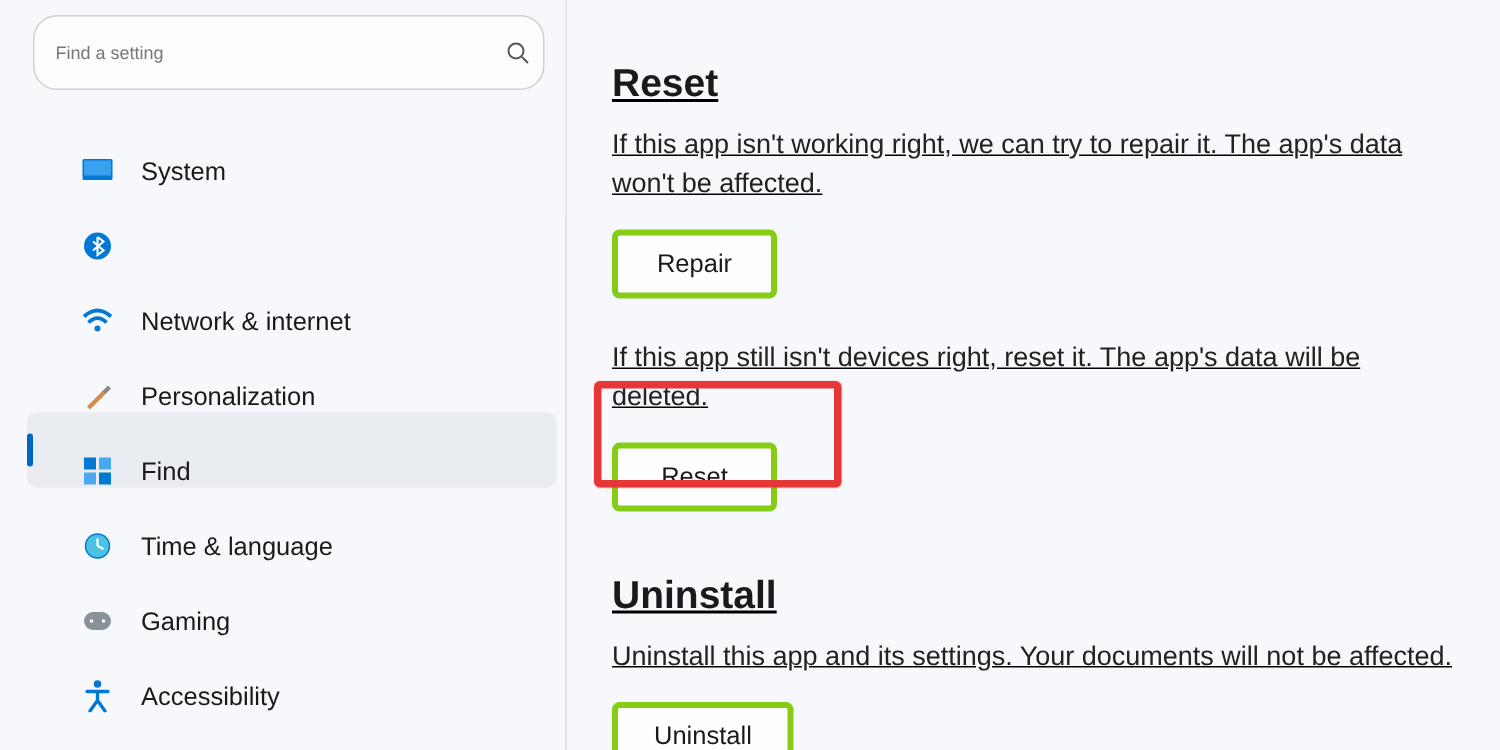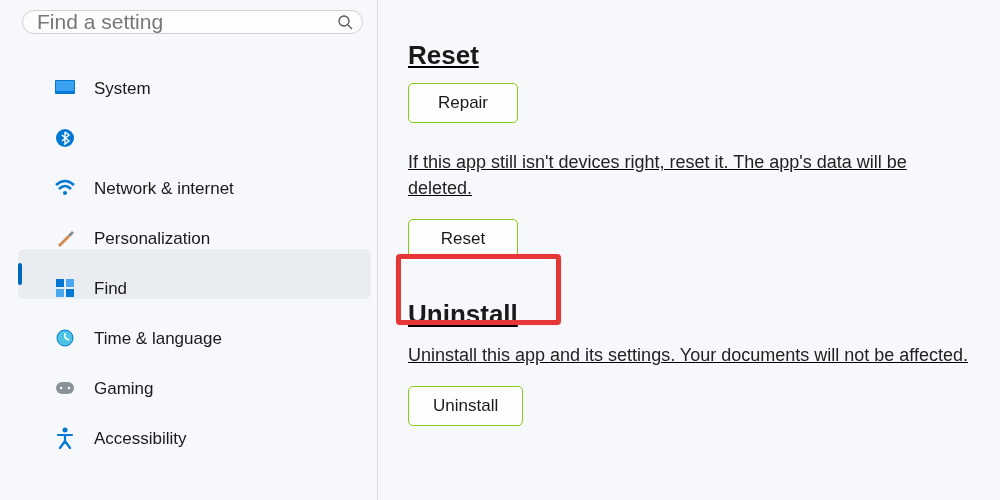--- a/index.html
+++ b/index.html
@@ -2,23 +2,23 @@
 <html><head>
   <meta charset="utf-8">
   <style>
     * { margin: 0; padding: 0; box-sizing: border-box; font-family: "Segoe UI", sans-serif; }
     body { background: #f6f8fc; width: 1000px; height: 500px; overflow: hidden; display: flex; }
     
     .sidebar { width: 378px; background: #f6f8fc; padding: 10px 0 0 0; position: relative; }
     
     .search-wrapper { margin: 0 15px 15px 22px; position: relative; }
     .search-input {
-      width: 100%; height: 24px; padding: 8px 40px 8px 14px;
+      width: 100%; height: 50px; padding: 8px 40px 8px 14px;
       border: 1px solid #d0d0d0; border-radius: 16px;
-      background: #fdfdfe; font-size: 21px; color: #333; outline: none;
+      background: #fdfdfe; font-size: 12px; color: #333; outline: none;
     }
     .search-input::placeholder { color: #777; }
     .search-icon-btn { position: absolute; right: 10px; top: 50%; transform: translateY(-50%); display: flex; align-items: center; }
     
     .nav-list { list-style: none; margin-top: 6px; }
     .nav-item {
       display: flex; align-items: flex-end; height: 50px;
       padding: 0 15px 0 36px; cursor: pointer; position: relative;
       border-radius: 6px; margin: 0 7px 0 18px;
     }
@@ -28,21 +28,21 @@
       width: 4px; background: #0067c0; border-radius: 2px;
     }
     .nav-icon { width: 22px; height: 22px; margin-right: 18px; display: flex; align-items: center; justify-content: center; }
     .nav-label { font-size: 17px; color: #1a1a1a; }
     
     .main { flex: 1; padding: 40px 30px 0 30px; position: relative; border-left: 1px solid #dcdfe6; margin-left: -1px; overflow:hidden;text-decoration:underline; }
     .section-title { font-size: 26px; font-weight: 700; color: #1a1a1a; margin-bottom: 12px; }
     .section-desc { font-size: 18px; color: #222; line-height: 1.45; margin-bottom: 18px; max-width: 560px; }
     .section-desc.wide { max-width: 600px; }
     .action-btn {
-      background: #fefefe; border: 1px solid #84cc16; border-radius: 5px;
+      background: #fefefe; border: 4px solid #84cc16; border-radius: 5px;
       padding: 9px 24px; font-size: 17px; color: #1a1a1a; cursor: pointer;
       min-width: 110px;
     }
     .reset-group { margin-bottom: 40px; }
     .uninstall-group { margin-top: 20px; }
     
     .highlight-box {
       position: absolute; border: 5px solid #e53737; border-radius: 4px;
       left: 18px; top: 254px; width: 165px; height: 71px;
       box-shadow: 0 0 1px rgba(229,55,55,0.5);
@@ -143,20 +143,21 @@
       </span>
       <span class="nav-label">Accessibility</span>
     </li>
   </ul>
   <div class="sidebar-divider"></div>
 </div>
 
 <div class="main">
   <div class="reset-group">
     <h2 class="section-title">Reset</h2>
+    <p class="section-desc">If this app isn't working right, we can try to repair it. The app's data won't be affected.</p>
     <button class="action-btn">Repair</button>
     <p class="section-desc wide" style="margin-top:26px;">If this app still isn't devices right, reset it. The app's data will be deleted.</p>
     <button class="action-btn">Reset</button>
   </div>
   <div class="uninstall-group">
     <h2 class="section-title">Uninstall</h2>
     <p class="section-desc wide">Uninstall this app and its settings. Your documents will not be affected.</p>
     <button class="action-btn">Uninstall</button>
   </div>
   <div class="highlight-box"></div>

